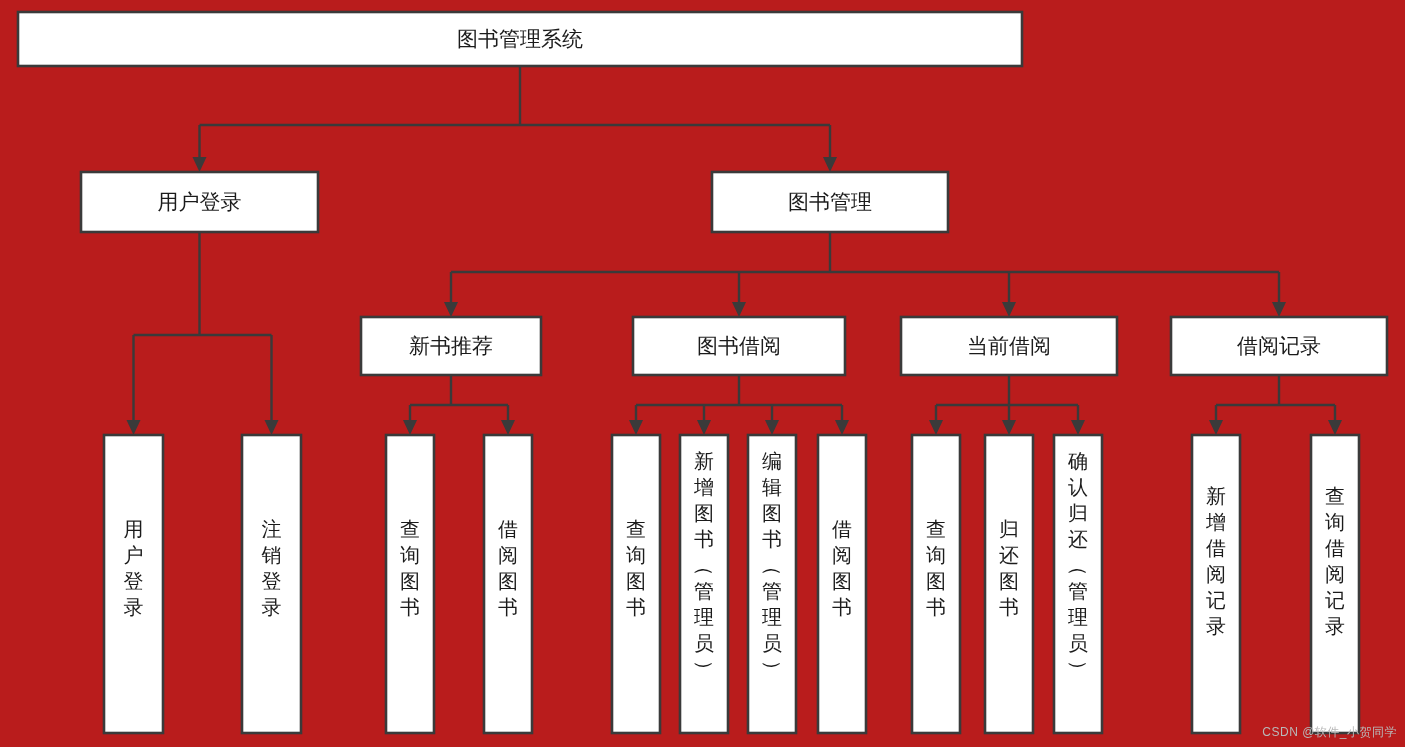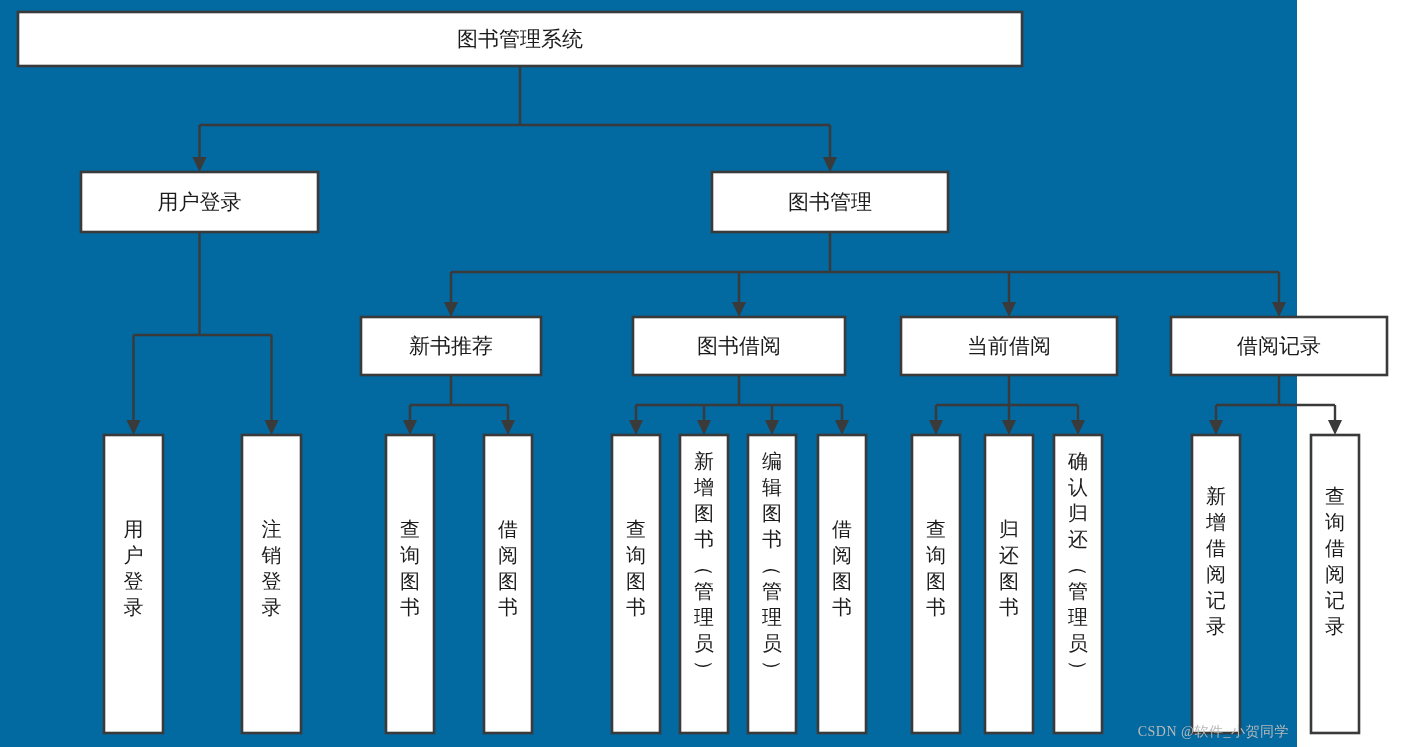--- a/index.html
+++ b/index.html
@@ -10,23 +10,23 @@
   }
   body {
     width: 1405px;
     height: 747px;
     font-family: "Liberation Sans", "DejaVu Sans", sans-serif;
     overflow: hidden;
     position: relative;
   }
   #diagram-root {
     position: relative;
-    width: 1297px;
+    width: 1405px;
     height: 747px;
-    background: #0369a1;
+    background: #b91c1c;
   }
   svg#tree-svg {
     position: absolute;
     left: 0;
     top: 0;
     width: 1405px;
     height: 747px;
     display: block;
   }
   .node-box {
@@ -54,22 +54,22 @@
     stroke-linecap: butt;
   }
   .arrow-head {
     fill: #3a3a3a;
     stroke: none;
   }
   .watermark {
     position: absolute;
     right: 8px;
     bottom: 6px;
-    font-family: Liberation Serif, serif;
-    font-size: 14px;
+    font-family: Liberation Sans, sans-serif;
+    font-size: 12px;
     color: #b9b9b9;
     letter-spacing: 0.5px;
     white-space: nowrap;
     user-select: none;
   }
 </style>
 </head>
 <body>
 
 <div id="diagram-root">

